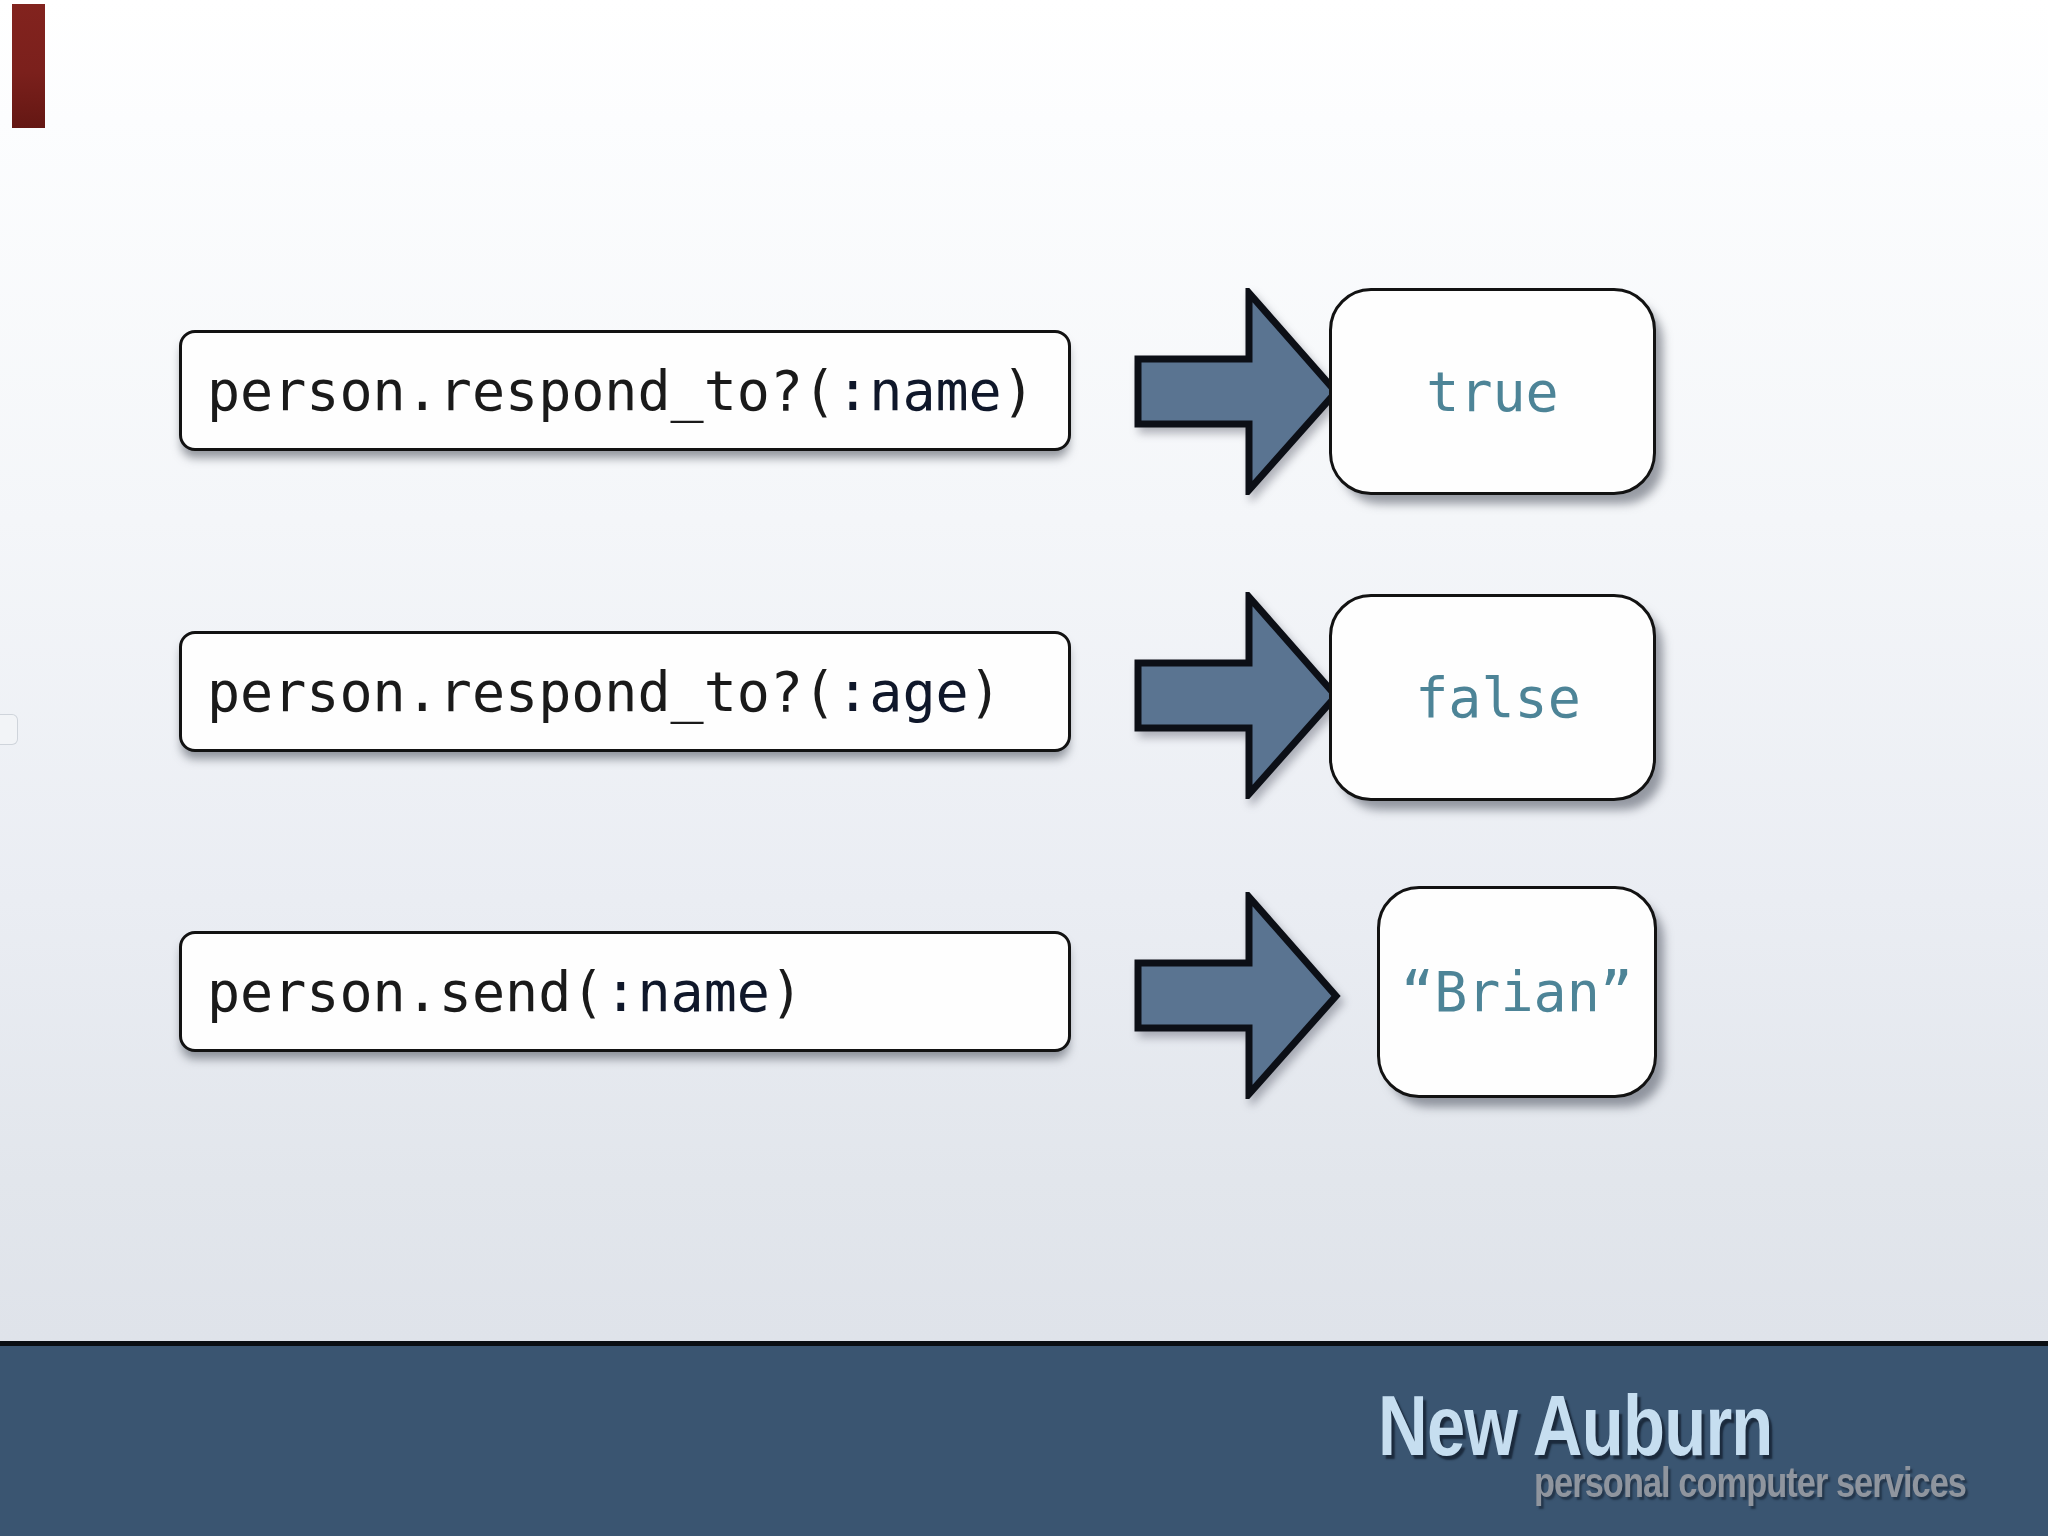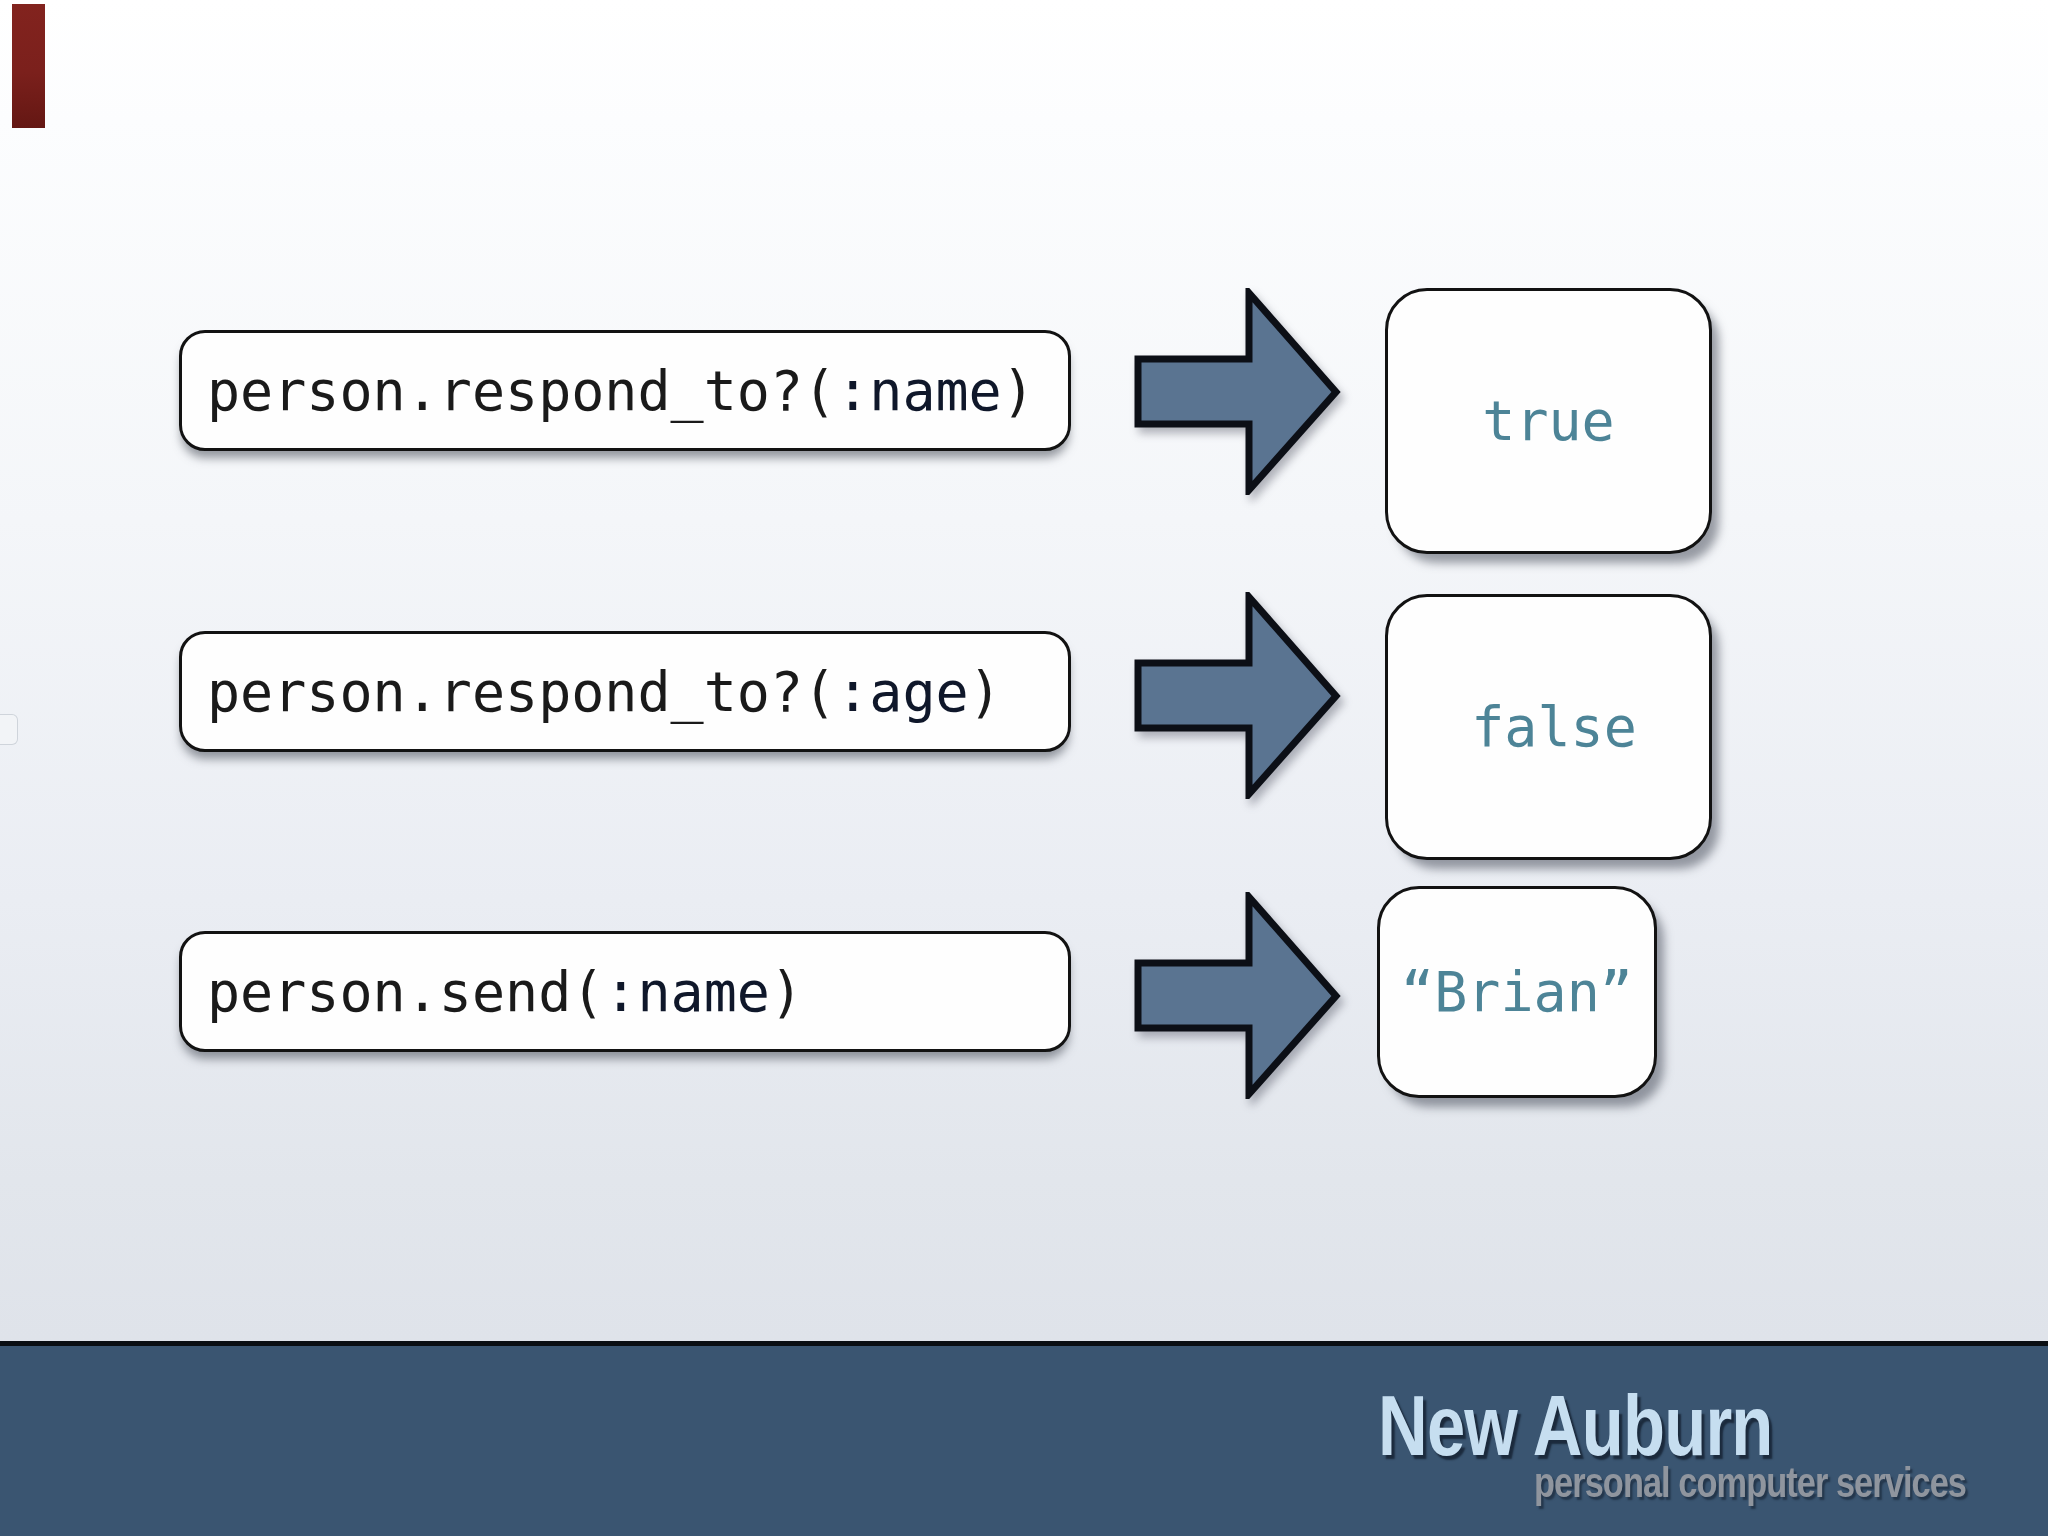--- a/index.html
+++ b/index.html
@@ -24,36 +24,36 @@
     position: absolute; left: 0; top: 714px; width: 17px; height: 29px;
     background: #f2f4f7; border: 1px solid #cfd4db; border-left: none;
     border-radius: 0 6px 6px 0;
   }
 
   .code-box {
     position: absolute; left: 179px; width: 892px; height: 121px;
     box-sizing: border-box;
     background: #fefefe;
     border: 3px solid #121212;
-    border-radius: 26px;
+    border-radius: 16px;
     box-shadow: 0 9px 10px -2px rgba(70,74,85,0.55);
     display: flex; align-items: center;
     padding-left: 25px;
     font-family: "DejaVu Sans Mono", monospace;
     font-size: 55px; color: #1a1a1a; white-space: pre;
   }
   .code-box .sym { color: #0f172a; }
 
   .arrow {
     position: absolute; left: 1134px; width: 207px; height: 207px;
     filter: drop-shadow(4px 6px 4px rgba(45,50,65,0.35));
   }
 
   .result-box {
-    position: absolute; left: 1385px; width: 327px; height: 266px;
+    position: absolute; left: 1329px; width: 327px; height: 207px;
     box-sizing: border-box;
     background: #fefefe;
     border: 3px solid #121212;
     border-radius: 42px;
     box-shadow: 9px 11px 10px -2px rgba(75,80,92,0.55);
     display: flex; align-items: center; justify-content: center;
     font-family: "DejaVu Sans Mono", monospace;
     font-size: 55px; color: #4d8497; white-space: pre;
   }
 

